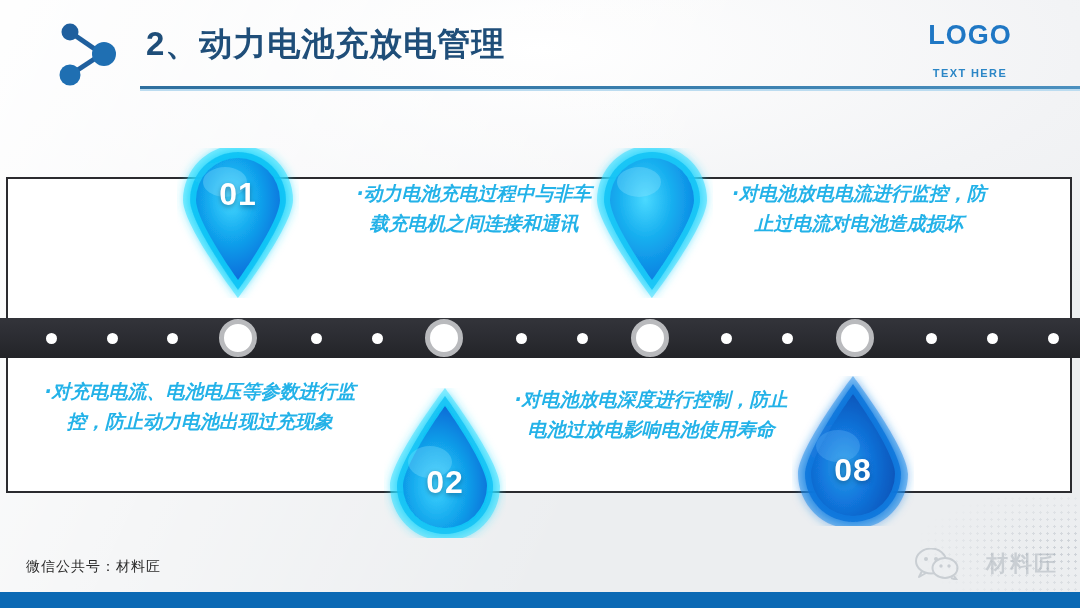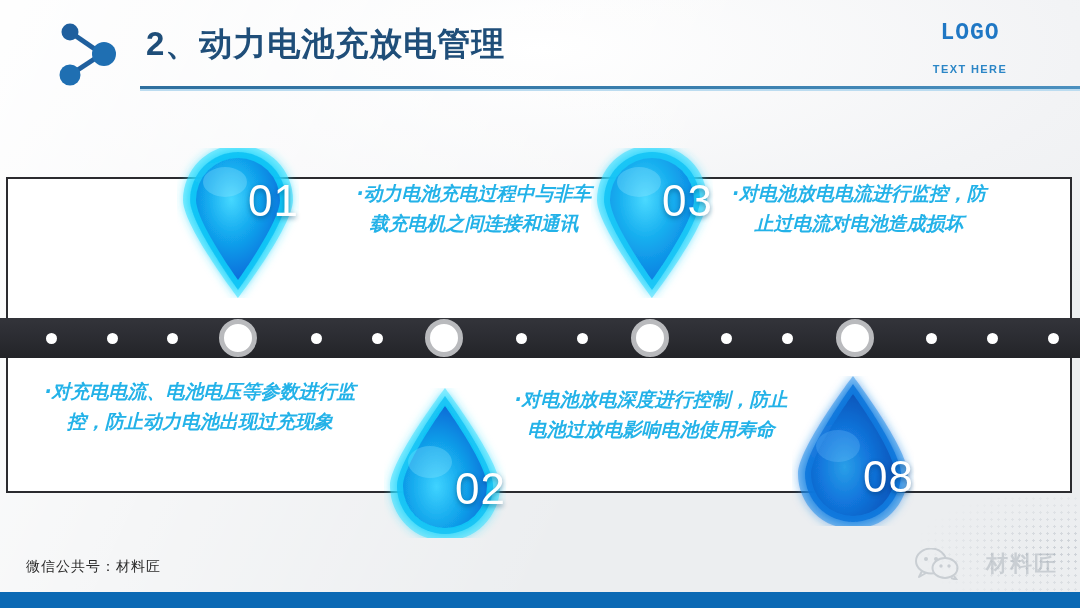--- a/index.html
+++ b/index.html
@@ -40,21 +40,21 @@
   #header-rule{
     position:absolute;left:140px;top:86px;width:940px;height:3px;
     background:linear-gradient(90deg,#2e6f9e 0%,#3a7fae 60%,#4b90bf 100%);
   }
   #header-rule-2{
     position:absolute;left:140px;top:89px;width:940px;height:2px;
     background:#bcdcf0;
   }
 
   #logo-block{position:absolute;right:22px;top:22px;text-align:center;width:120px;}
-  #logo-main{font-size:23px;font-weight:bold;color:#1f77c4;letter-spacing:1px;line-height:1;font-family:Liberation Mono, monospace;}
+  #logo-main{font-size:27px;font-weight:bold;color:#1f77c4;letter-spacing:1px;line-height:1;}
   #logo-sub{font-size:11px;font-weight:bold;color:#2b86c6;letter-spacing:1.4px;margin-top:18px;}
 
   
   #panel{
     position:absolute;left:6px;top:177px;width:1066px;height:316px;
     background:#ffffff;
     border:2px solid #2b2b2f;
     box-sizing:border-box;
   }
 
@@ -73,22 +73,22 @@
     border:5px solid #b9babd;
     box-sizing:border-box;
   }
 
   
   .marker{position:absolute;width:122px;height:150px;}
   .marker .glyph{
     position:absolute;left:0;top:0;width:122px;height:150px;
   }
   .marker .num{
-    position:absolute;width:122px;text-align:right;
-    font-size:44px;font-weight:normal;color:#ffffff;
+    position:absolute;width:122px;text-align:center;
+    font-size:32px;font-weight:bold;color:#ffffff;
     text-shadow:0 2px 5px rgba(0,40,80,.45);
     letter-spacing:1px;
   }
   
   .marker.down .num{top:28px;}
   
   .marker.up .num{top:76px;}
 
   
   .txt{
@@ -224,21 +224,20 @@
             </feMerge>
         </filter>
       </defs>
       <g filter="url(#glow03)">
         <path d="M61 150 C61 150 6 78 6 52 A55 55 0 1 1 116 52 C116 78 61 150 61 150 Z" fill="#35dcff" opacity=".55"></path>
         <path d="M61 142 C61 142 13 76 13 52 A48 48 0 1 1 109 52 C109 76 61 142 61 142 Z" fill="#12c3f6" opacity=".85"></path>
         <path d="M61 132 C61 132 19 74 19 52 A42 42 0 1 1 103 52 C103 74 61 132 61 132 Z" fill="url(#g03)"></path>
         <ellipse cx="48" cy="34" rx="22" ry="15" fill="#9ae9ff" opacity=".30"></ellipse>
       </g>
     </svg>
-    <div class="num">03</div>
   </div>
 
   <div class="txt" style="left:724px;top:178px;width:270px;">·对电池放电电流进行监控，防止过电流对电池造成损坏</div>
 
   <div class="marker up" style="left:384px;top:388px;">
     <svg class="glyph" viewBox="0 0 122 150">
       <defs>
         <radialGradient id="g02" cx="40%" cy="66%" r="72%">
           <stop offset="0%" stop-color="#3fd3ff"></stop>
           <stop offset="45%" stop-color="#12a6ec"></stop>

